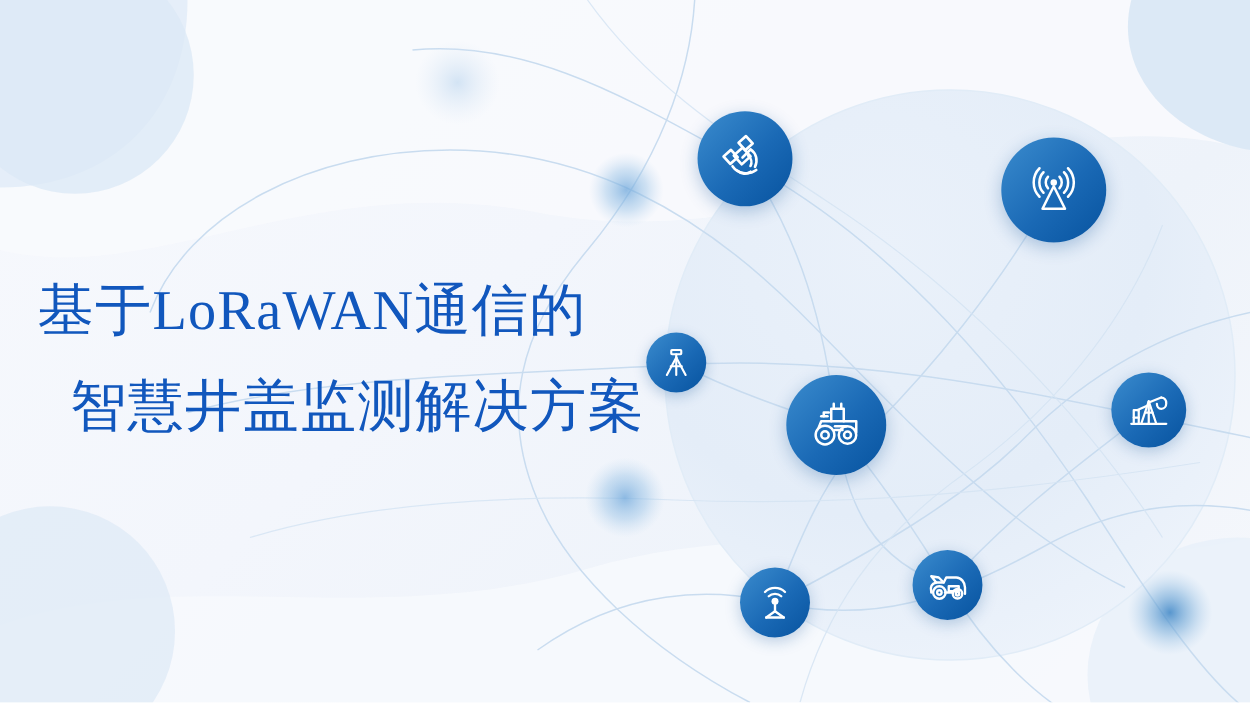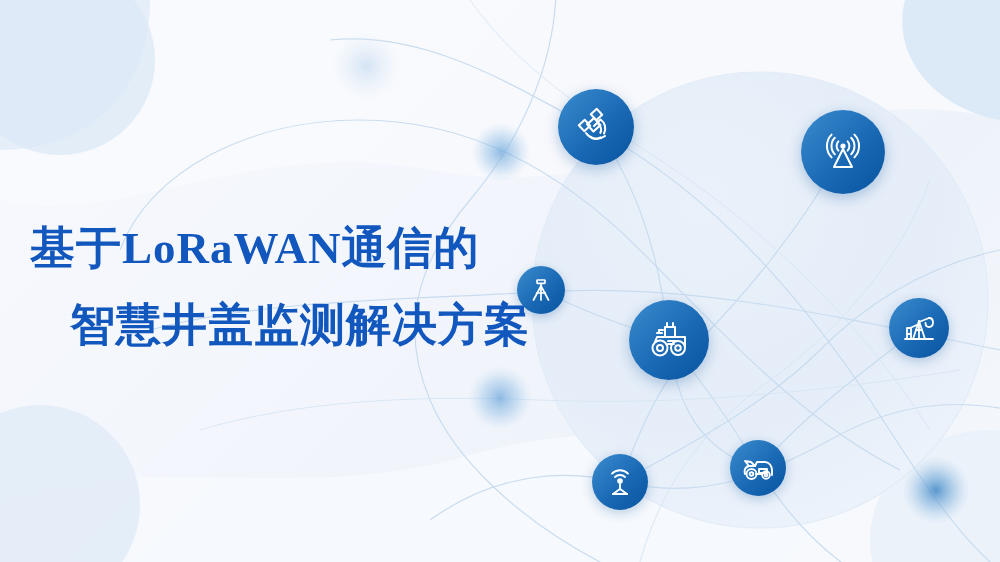--- a/index.html
+++ b/index.html
@@ -26,27 +26,27 @@
     position: absolute;
     left: 30px;
     top: 226px;
     width: 560px;
     z-index: 20;
   }
   .title-line {
     font-family: "Liberation Serif", "DejaVu Serif", serif;
     font-size: 45px;
     line-height: 1.0;
-    font-weight: 700;
+    font-weight: 400;
     color: #1157bd;
     letter-spacing: 1px;
     white-space: nowrap;
   }
   .title-line-1 { margin-bottom: 32px; }
-  .title-line-2 { margin-left: 40px; }
+  .title-line-2 { margin-left: 26px; }
   .node {
     position: absolute;
     border-radius: 50%;
     z-index: 15;
     display: flex;
     align-items: center;
     justify-content: center;
   }
   .node svg { display: block; }
 </style>

